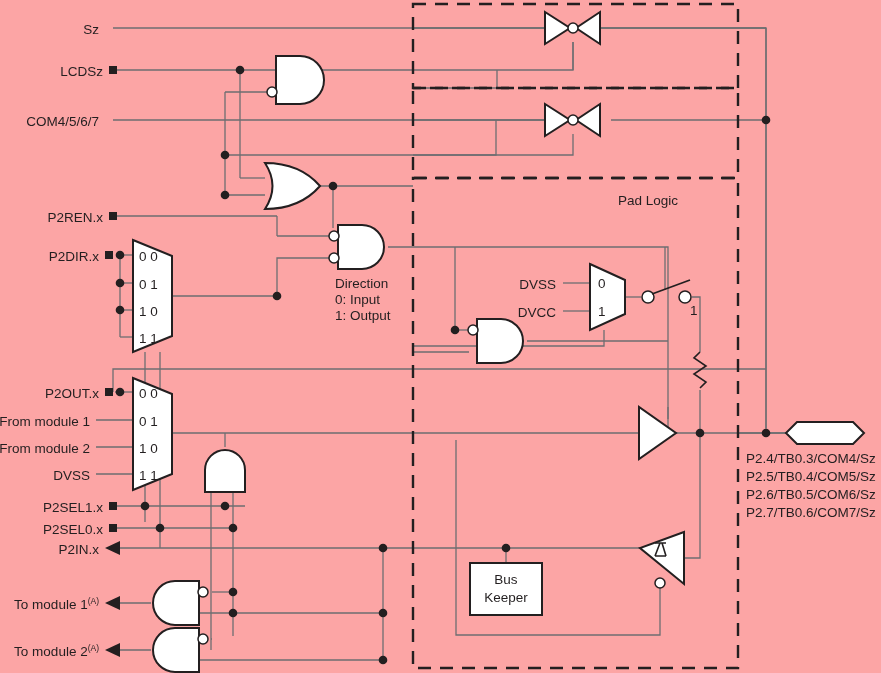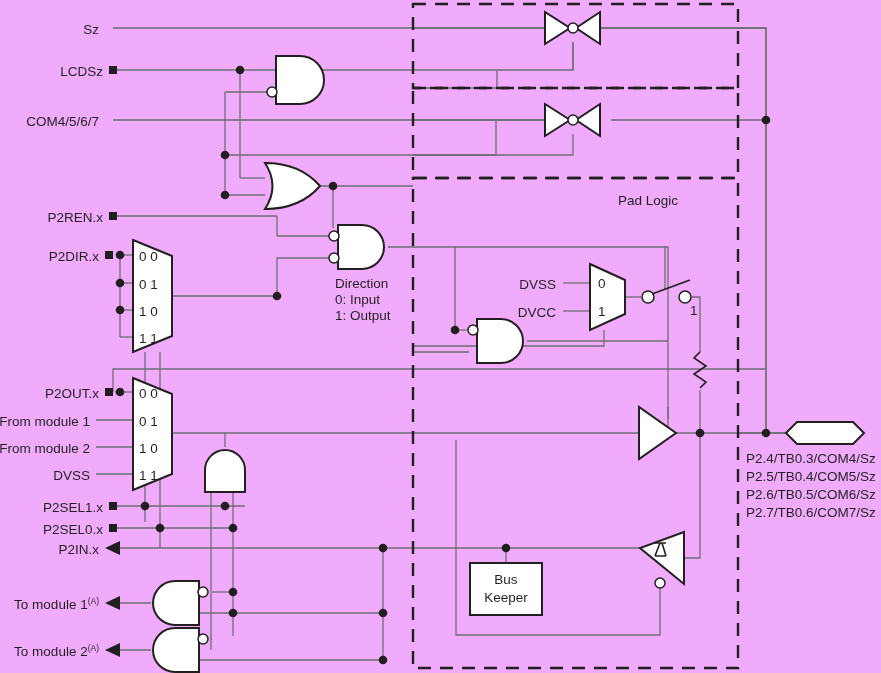--- a/index.html
+++ b/index.html
@@ -1,18 +1,18 @@
 <!DOCTYPE html>
 <html><head>
 <meta charset="utf-8">
 <title>Port P2 Pad Logic Diagram</title>
 <style>
   html,body{margin:0;padding:0;background:#ffffff;}
   body{font-family:"Liberation Sans", sans-serif;}
-  #root{position:relative;width:881px;height:673px;overflow:hidden;background:#f0abfc;}
+  #root{position:relative;width:881px;height:673px;overflow:hidden;background:#fca5a5;}
   svg{display:block;}
   text{font-family:"Liberation Sans", sans-serif;fill:#231f20;}
   .lbl{font-size:13.5px;}
   .sup{font-size:8.5px;}
   .muxnum{font-size:13.5px;}
   .wire{stroke:#6d6e71;stroke-width:1.3;fill:none;}
   .gate{stroke:#231f20;stroke-width:2.0;fill:#ffffff;}
   .bub{stroke:#231f20;stroke-width:1.5;fill:#ffffff;}
   .dot{fill:#231f20;}
   .sq{fill:#231f20;}

